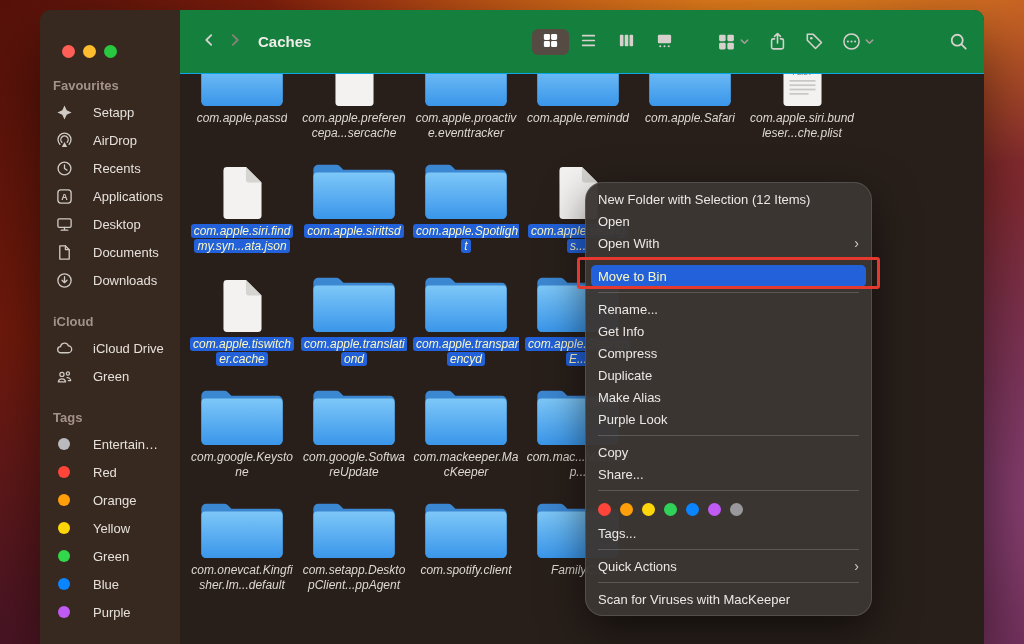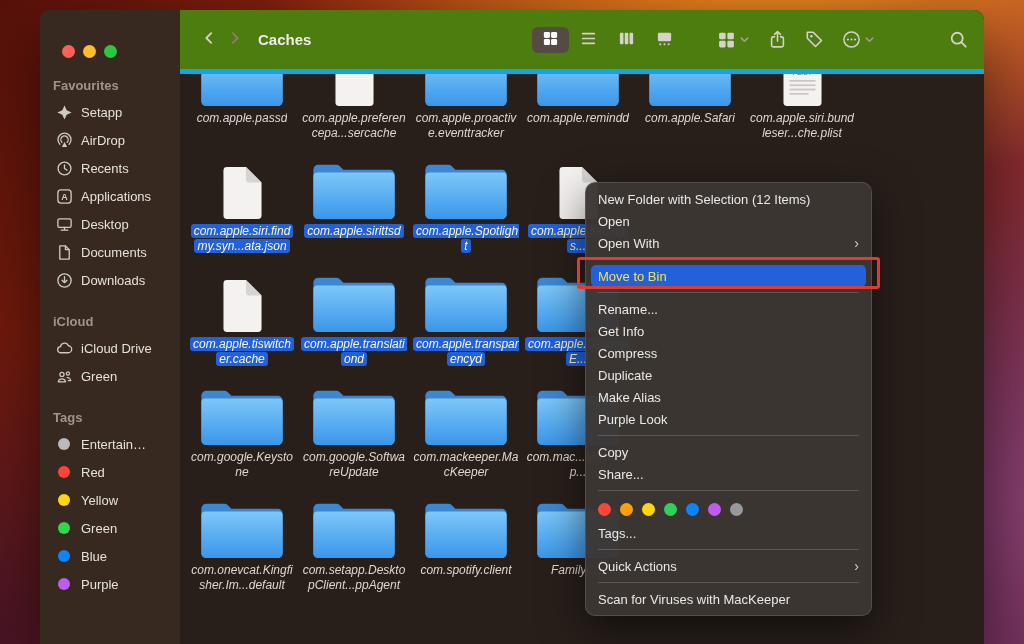--- a/index.html
+++ b/index.html
@@ -19,29 +19,29 @@
     position:absolute; left:40px; top:10px; width:944px; height:634px;
     border-radius:10px 10px 0 0; overflow:hidden; display:flex;
     box-shadow:0 25px 70px rgba(0,0,0,.6);
   }
 
   
   .sidebar { width:140px; flex:none; background:#37291f; }
   .traffic { display:flex; gap:8px; padding:35px 0 0 22px; }
   .light { width:13px; height:13px; border-radius:50%; }
   .sb-header { margin:20px 0 5px 13px; font-size:13px; font-weight:700; color:#a3928a; }
-  .sb-item { display:flex; align-items:center; gap:8px; height:28px; padding:0 8px 0 15px; font-size:13px; color:#e6e1dc; }
+  .sb-item { display:flex; align-items:center; gap:20px; height:28px; padding:0 8px 0 15px; font-size:13px; color:#e6e1dc; }
   .sb-icon { width:18px; height:18px; color:#d0cac5; display:flex; align-items:center; justify-content:center; flex:none; }
   .sb-icon svg { width:17px; height:17px; }
   .tag-dot { width:12px !important; height:12px !important; border-radius:50%; margin:0 3px; }
   .sb-label { white-space:nowrap; overflow:hidden; }
 
   
   .main { flex:1; display:flex; flex-direction:column; background:#281f1a; min-width:0; }
-  .toolbar { height:64px; flex:none; display:flex; align-items:center; background:#4d7c0f; border-bottom:5px solid #0ea5e9; padding:0 16px; }
+  .toolbar { height:64px; flex:none; display:flex; align-items:center; background:#15803d; border-bottom:1px solid #0ea5e9; padding:0 16px; }
   .nav-btn { width:26px; height:28px; color:#d8d3cf; background:none; border:none; display:flex; align-items:center; justify-content:center; }
   .nav-btn.fwd { color:#8a817b; }
   .nav-btn svg { width:16px; height:16px; }
   .title { font-size:15px; font-weight:700; color:#efece9; margin-left:10px; white-space:nowrap; }
   .tb-spacer { flex:3; } .tb-spacer2 { flex:1; }
   .seg { display:flex; gap:1px; }
   .seg-btn { width:37px; height:26px; display:flex; align-items:center; justify-content:center; color:#d6d1cd; border-radius:6px; background:none; border:none; }
   .seg-btn.selected { background:#564b43; color:#ffffff; }
   .seg-btn svg { width:17px; height:17px; }
   .tb-group { display:flex; align-items:center; gap:18px; margin-left:34px; }
@@ -60,27 +60,27 @@
   .file-label { margin-top:3px; font-size:12px; line-height:15px; text-align:center; color:#ded8d3; max-width:106px; max-height:31px; overflow:hidden; word-break:break-all; }
   .cell.selected .file-label span {
     background:var(--accent,#2160d8); color:#fef9c3; border-radius:3px; padding:0 3px;
     box-decoration-break:clone; -webkit-box-decoration-break:clone;
   }
 
   
   .context-menu {
     position:absolute; left:585px; top:182px; width:287px;
     background:rgba(59,54,51,.97); border:1px solid rgba(255,255,255,.13);
-    border-radius:10px; padding:5px 0; box-shadow:0 14px 44px rgba(0,0,0,.55);
+    border-radius:18px; padding:5px 0; box-shadow:0 14px 44px rgba(0,0,0,.55);
     font-size:13px; color:#ebe8e6; z-index:10;
   }
   .menu-item { height:22px; margin:0 5px; padding:0 7px; border-radius:5px; display:flex; align-items:center; }
   .menu-item .lbl { flex:1; white-space:nowrap; overflow:hidden; }
   .menu-item .sub { color:#d2cecb; font-size:14px; line-height:1; }
-  .menu-item.highlighted { background:var(--accent,#2a63d9); color:#fde047; }
+  .menu-item.highlighted { background:var(--accent,#2a63d9); color:#fef9c3; }
   .menu-sep { height:1px; background:rgba(255,255,255,.17); margin:5px 12px; }
   .menu-tags { display:flex; gap:9px; align-items:center; height:26px; margin:0 5px; padding:0 7px; }
   .menu-tag-dot { width:13px; height:13px; border-radius:50%; }
 
   
   .annotation {
     position:absolute; left:577px; top:257px; width:303px; height:32px;
     border:3px solid var(--annotation,#e33b30); border-radius:3px; z-index:11; pointer-events:none;
   }
 </style>
@@ -191,20 +191,24 @@
             <span class="sb-label">Green</span>
           </div>
           <div class="sb-header">Tags</div>
           <div class="sb-item">
             <span class="sb-icon tag-dot" style="background: rgb(185, 185, 190);"></span>
             <span class="sb-label">Entertain…</span>
           </div>
           <div class="sb-item">
             <span class="sb-icon tag-dot" style="background: rgb(255, 69, 58);"></span>
             <span class="sb-label">Red</span>
+          </div>
+          <div class="sb-item">
+            <span class="sb-icon tag-dot" style="background: rgb(255, 159, 10);"></span>
+            <span class="sb-label">Orange</span>
           </div>
           <div class="sb-item">
             <span class="sb-icon tag-dot" style="background: rgb(255, 214, 10);"></span>
             <span class="sb-label">Yellow</span>
           </div>
           <div class="sb-item">
             <span class="sb-icon tag-dot" style="background: rgb(50, 215, 75);"></span>
             <span class="sb-label">Green</span>
           </div>
           <div class="sb-item">

